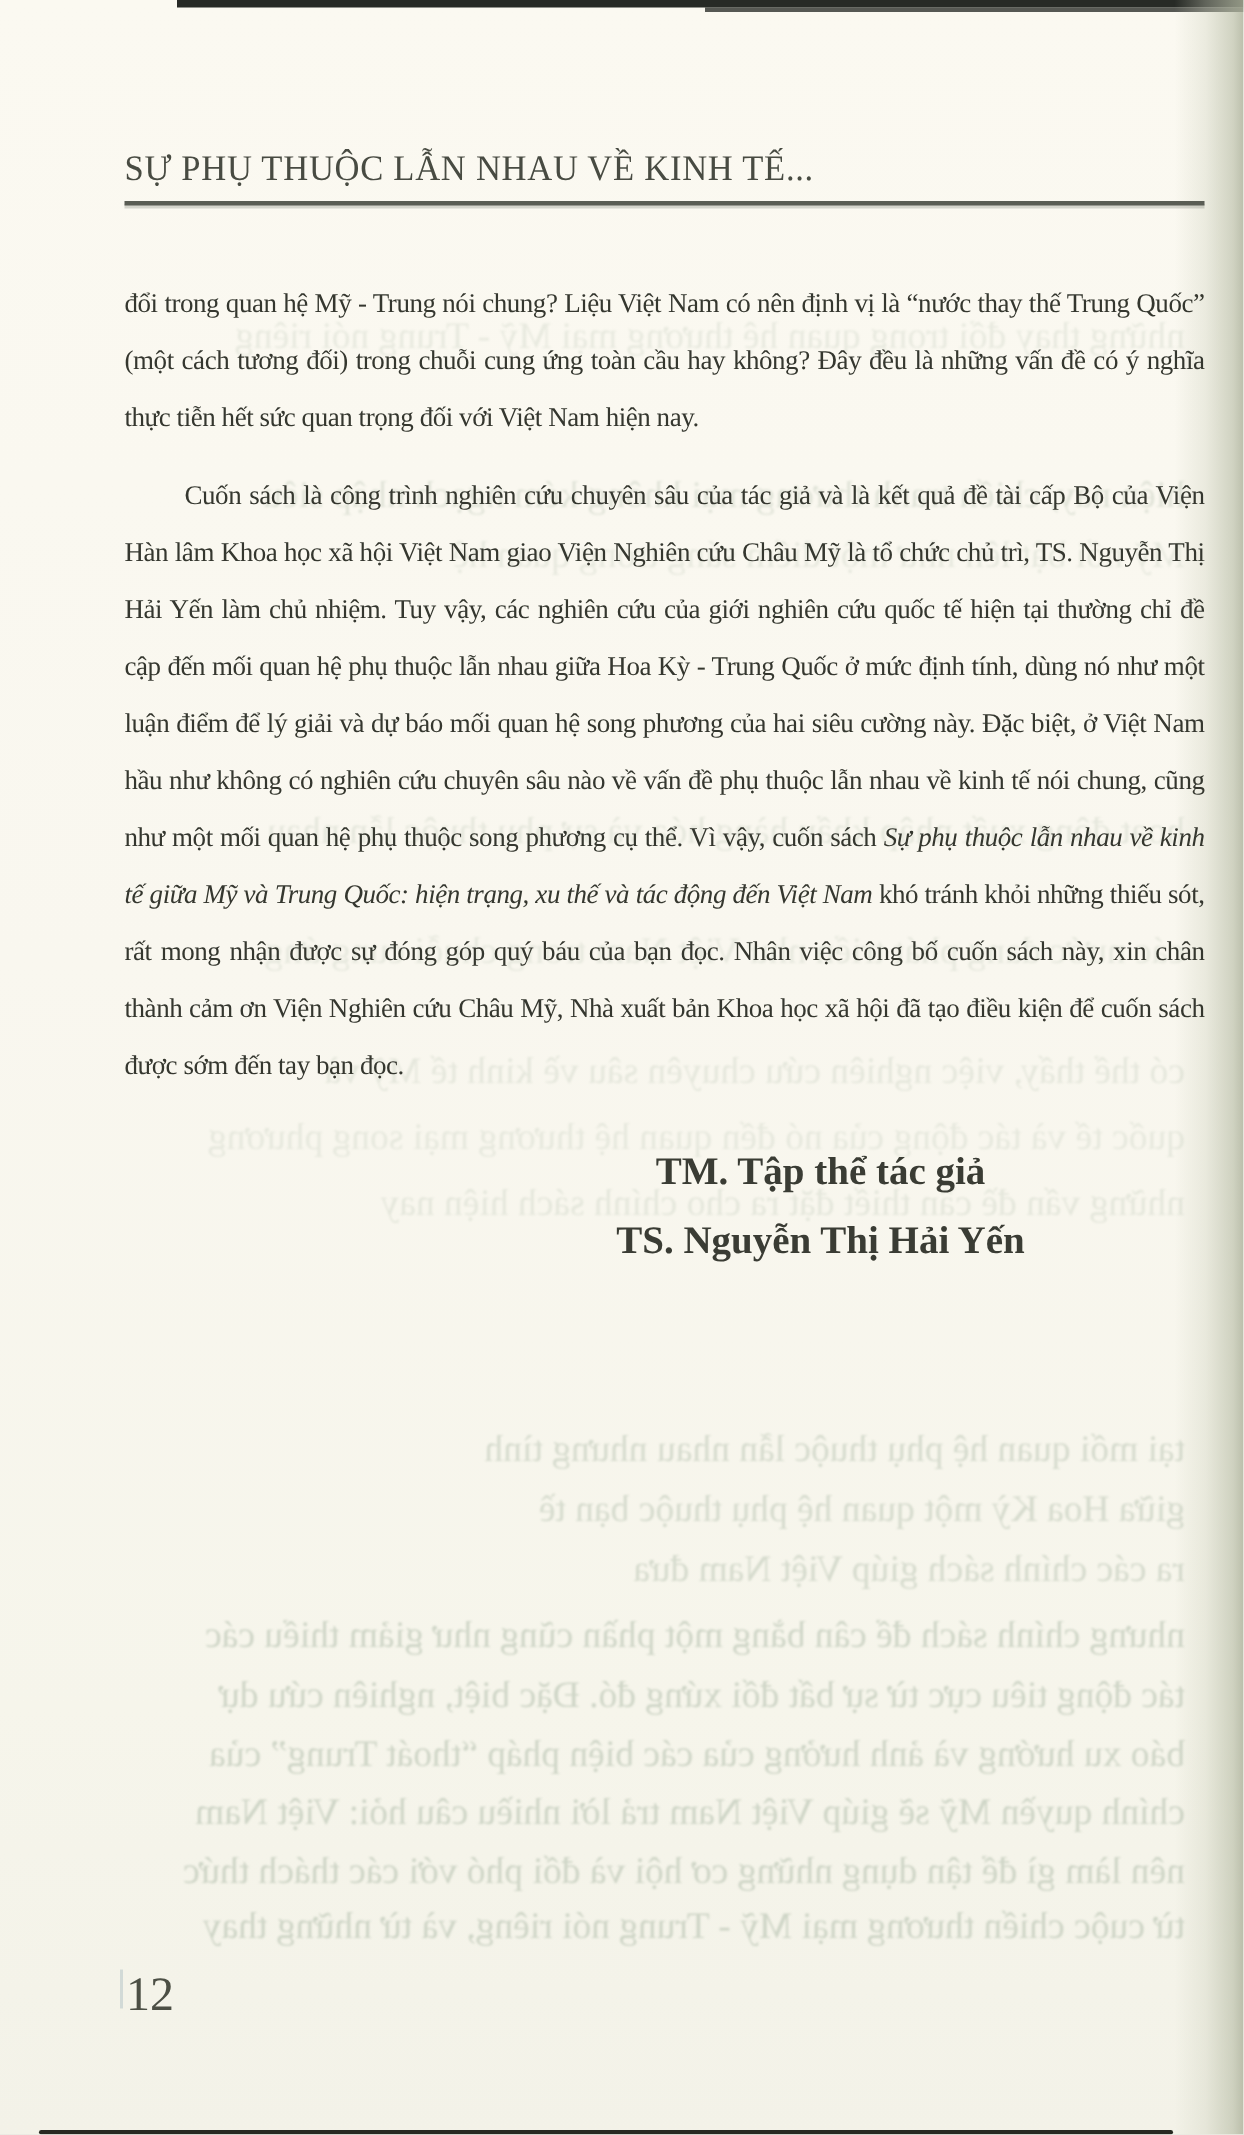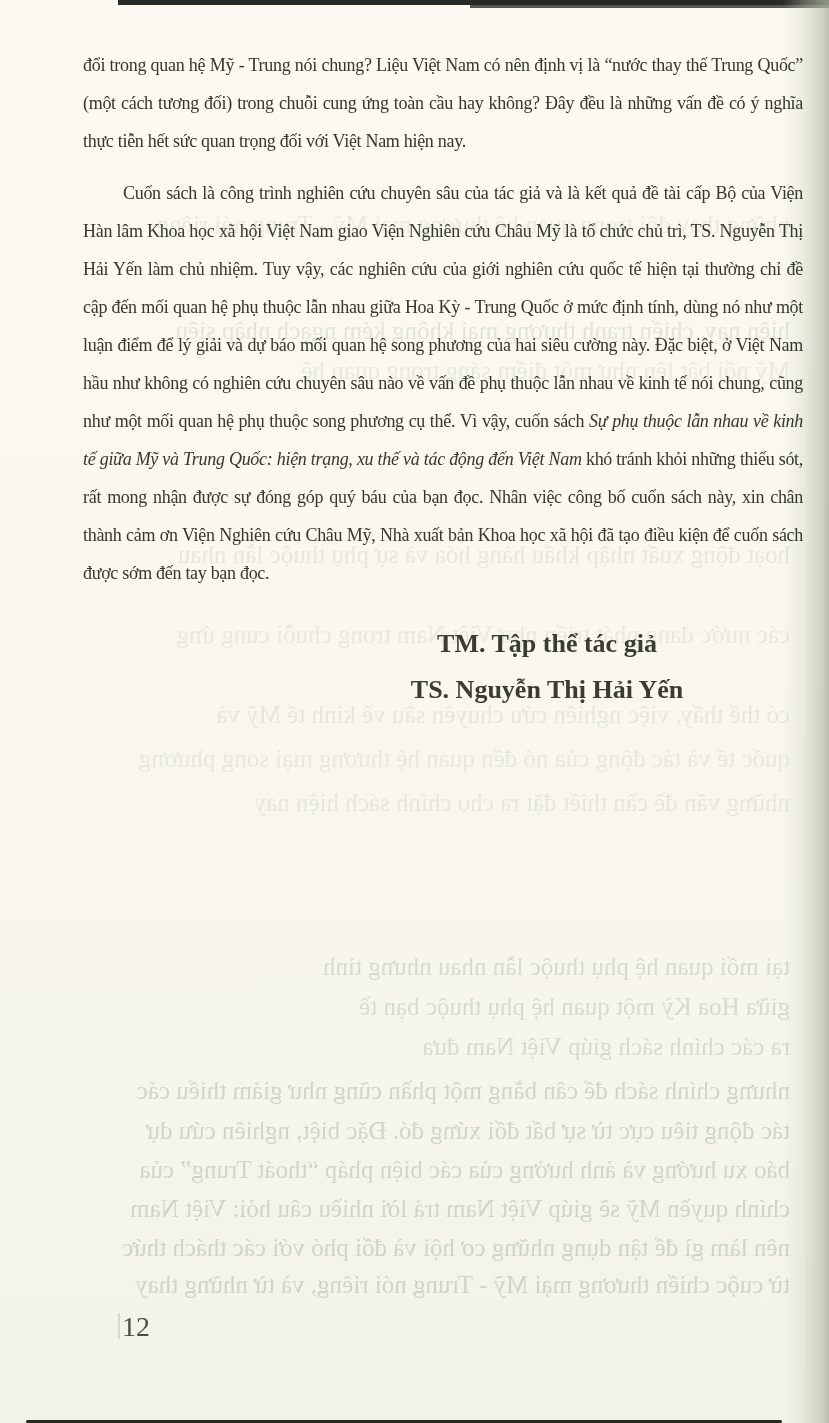--- a/index.html
+++ b/index.html
@@ -73,21 +73,21 @@
   .para i { }
 
   .signature { margin-top: 36px; text-align: center; transform: translateX(104px); }
   .signature-role, .signature-name {
     font-weight: bold; font-size: 26px; color: #3a3c34; line-height: 32px;
   }
   .signature-name { margin-top: 14px; }
 
   .page-number {
     position: absolute; left: 1px; top: 1311px;
-    font-size: 28px; color: #4c4f45; margin-left: 38px;
+    font-size: 32px; color: #4c4f45;
   }
   .page-number::before {
     content: ""; position: absolute; left: -4px; top: 2px; width: 2px; height: 26px;
     background: #c9d3d2; opacity: .8;
   }
 </style>
 </head>
 <body>
 
 <div class="page">
@@ -111,20 +111,24 @@
       <div class="bleed-line" style="top: 1076px; opacity: 0.5;">nhưng chính sách để cân bằng một phần cũng như giảm thiểu các</div>
       <div class="bleed-line" style="top: 1116px; opacity: 0.5;">tác động tiêu cực từ sự bất đối xứng đó. Đặc biệt, nghiên cứu dự</div>
       <div class="bleed-line" style="top: 1155px; opacity: 0.5;">báo xu hướng và ảnh hưởng của các biện pháp “thoát Trung” của</div>
       <div class="bleed-line" style="top: 1194px; opacity: 0.5;">chính quyền Mỹ sẽ giúp Việt Nam trả lời nhiều câu hỏi: Việt Nam</div>
       <div class="bleed-line" style="top: 1233px; opacity: 0.5;">nên làm gì để tận dụng những cơ hội và đối phó với các thách thức</div>
       <div class="bleed-line" style="top: 1270px; opacity: 0.5;">từ cuộc chiến thương mại Mỹ - Trung nói riêng, và từ những thay</div>
     </div>
 
   <div class="content">
 
+    <div class="running-head">
+      <span class="running-head-title">SỰ PHỤ THUỘC LẪN NHAU VỀ KINH TẾ...</span>
+      <div class="head-rule"></div>
+    </div>
 
     <div class="body-text" id="paragraphs">
         <p class="para"><span>đổi trong quan hệ Mỹ - Trung nói chung? Liệu Việt Nam có nên định vị là “nước thay thế Trung Quốc” (một cách tương đối) trong chuỗi cung ứng toàn cầu hay không? Đây đều là những vấn đề có ý nghĩa thực tiễn hết sức quan trọng đối với Việt Nam hiện nay.</span></p>
         <p class="para indent"><span>Cuốn sách là công trình nghiên cứu chuyên sâu của tác giả và là kết quả đề tài cấp Bộ của Viện Hàn lâm Khoa học xã hội Việt Nam giao Viện Nghiên cứu Châu Mỹ là tổ chức chủ trì, TS. Nguyễn Thị Hải Yến làm chủ nhiệm. Tuy vậy, các nghiên cứu của giới nghiên cứu quốc tế hiện tại thường chỉ đề cập đến mối quan hệ phụ thuộc lẫn nhau giữa Hoa Kỳ - Trung Quốc ở mức định tính, dùng nó như một luận điểm để lý giải và dự báo mối quan hệ song phương của hai siêu cường này. Đặc biệt, ở Việt Nam hầu như không có nghiên cứu chuyên sâu nào về vấn đề phụ thuộc lẫn nhau về kinh tế nói chung, cũng như một mối quan hệ phụ thuộc song phương cụ thể. Vì vậy, cuốn sách </span><i>Sự phụ thuộc lẫn nhau về kinh tế giữa Mỹ và Trung Quốc: hiện trạng, xu thế và tác động đến Việt Nam</i><span> khó tránh khỏi những thiếu sót, rất mong nhận được sự đóng góp quý báu của bạn đọc. Nhân việc công bố cuốn sách này, xin chân thành cảm ơn Viện Nghiên cứu Châu Mỹ, Nhà xuất bản Khoa học xã hội đã tạo điều kiện để cuốn sách được sớm đến tay bạn đọc.</span></p>
       </div>
 
     <div class="signature">
       <div class="signature-role">TM. Tập thể tác giả</div>
       <div class="signature-name">TS. Nguyễn Thị Hải Yến</div>
     </div>

